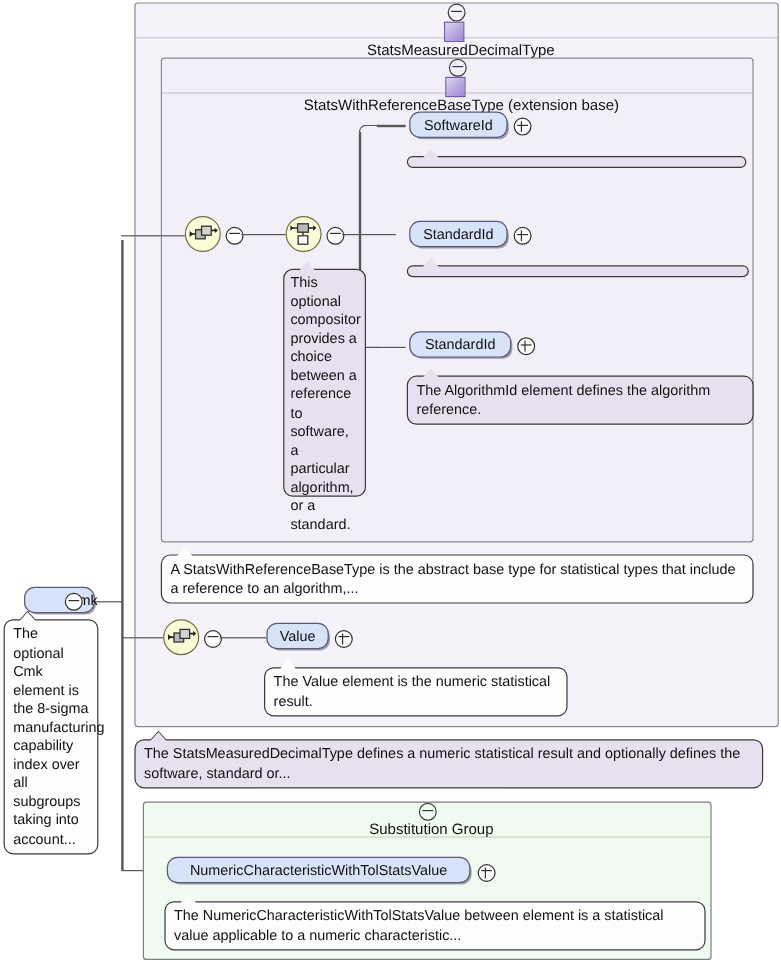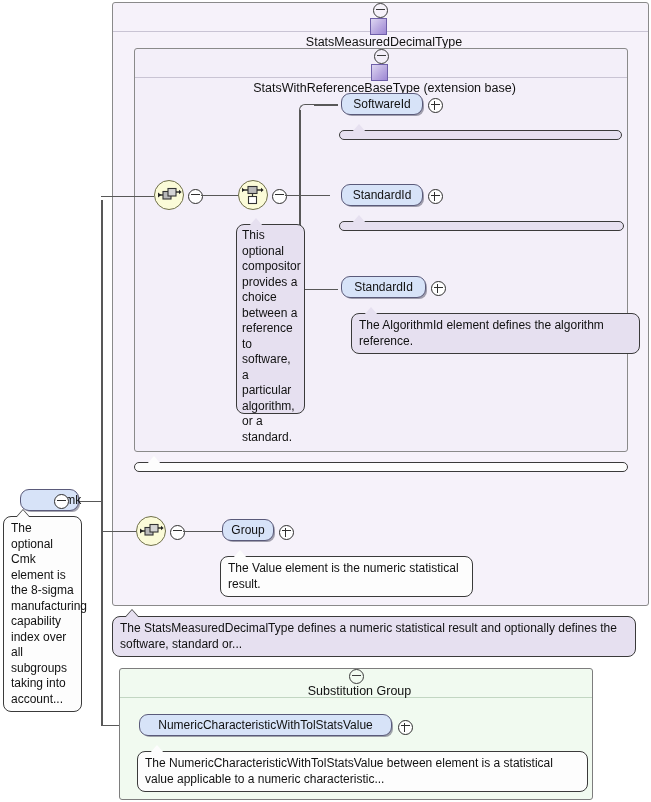--- a/index.html
+++ b/index.html
@@ -223,44 +223,45 @@
 </div>
 <div class="pm plus" style="left:428px;top:189px;"></div>
 <div class="bubble" style="left:339px;top:221px;width:285px;">
   <span class="tail-b"></span><span class="tail" style="background:#e6e0f0;"></span>
 </div>
 
 <div class="elem shadow" style="left:341px;top:276px;width:85px;">
   <span>StandardId</span>
 </div>
 <div class="pm plus" style="left:431px;top:281px;"></div>
-<div class="bubble" style="left:339px;top:313px;width:289px;margin-left:12px;">
+<div class="bubble" style="left:339px;top:313px;width:289px;">
   <span class="tail-b"></span><span class="tail" style="background:#e6e0f0;"></span>
   <span>The AlgorithmId element defines the algorithm reference.</span>
 </div>
 
 <div class="bubble white" style="left:134px;top:462px;width:494px;">
   <span class="tail-b"></span><span class="tail" style="background:#fdfdfd;"></span>
+  <span>A StatsWithReferenceBaseType is the abstract base type for statistical types that include a reference to an algorithm,...</span>
 </div>
 
 <div class="comp" style="left:136px;top:516px;">
   <svg width="28" height="28" viewBox="0 0 28 28">
     <line x1="4" y1="14" x2="9" y2="14" stroke="#222" stroke-width="1.4"></line>
     <polygon points="3,11.6 3,16.4 6.2,14" fill="#222"></polygon>
     <rect x="8" y="10.5" width="8" height="7.5" fill="#b9b9b9" stroke="#333" stroke-width="1.1"></rect>
     <rect x="13" y="7.5" width="8" height="7.5" fill="#d4d4d4" stroke="#333" stroke-width="1.1"></rect>
     <line x1="21" y1="11" x2="25" y2="11" stroke="#222" stroke-width="1.4"></line>
     <polygon points="24,8.8 24,13.2 26.6,11" fill="#222"></polygon>
   </svg>
 </div>
 <div class="pm" style="left:170px;top:524.5px;"></div>
 <div class="ln lnh" style="left:183px;top:530.5px;width:39px;"></div>
 
 <div class="elem shadow" style="left:222px;top:519px;width:52px;">
-  <span>Group</span>
+  <span>Value</span>
 </div>
 <div class="pm plus" style="left:279px;top:524.5px;"></div>
 <div class="bubble white" style="left:220px;top:556px;width:253px;">
   <span class="tail-b"></span><span class="tail" style="background:#fdfdfd;"></span>
   <span>The Value element is the numeric statistical result.</span>
 </div>
 
 <div class="bubble" style="left:112px;top:616px;width:524px;">
   <span class="tail-b"></span><span class="tail" style="background:#e6e0f0;"></span>
   <span>The StatsMeasuredDecimalType defines a numeric statistical result and optionally defines the software, standard or...</span>

